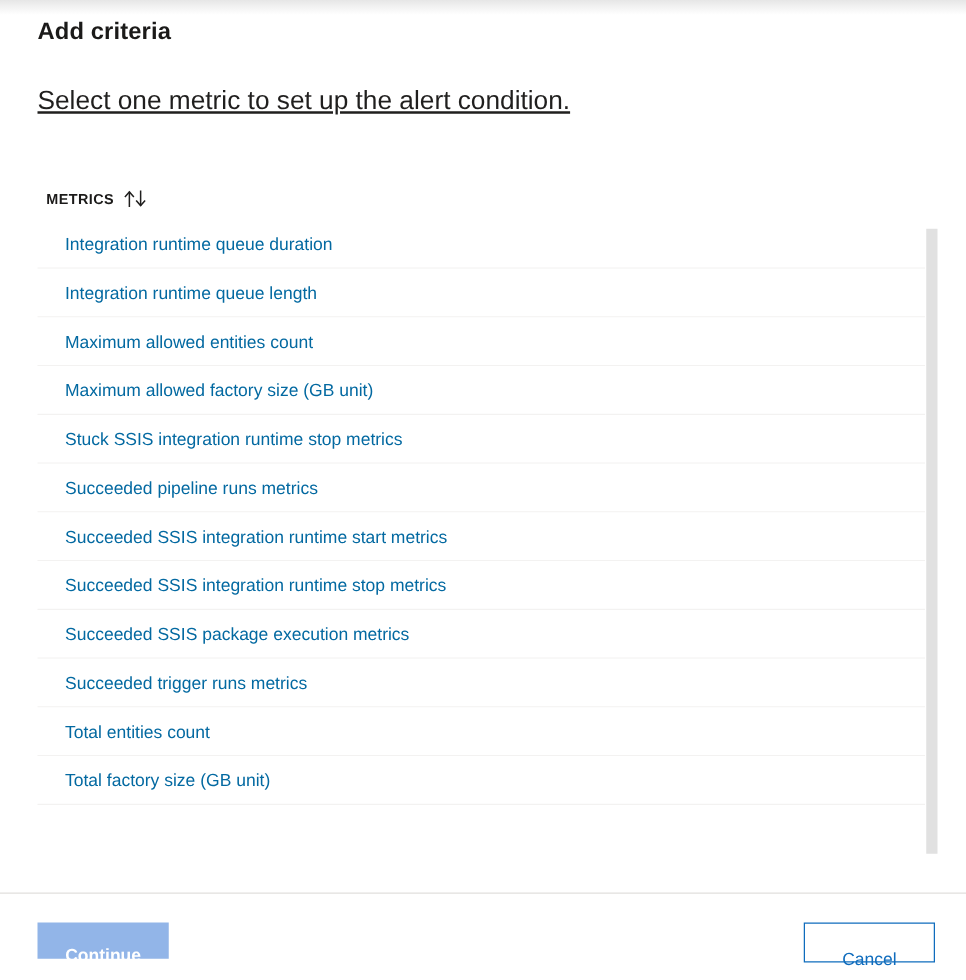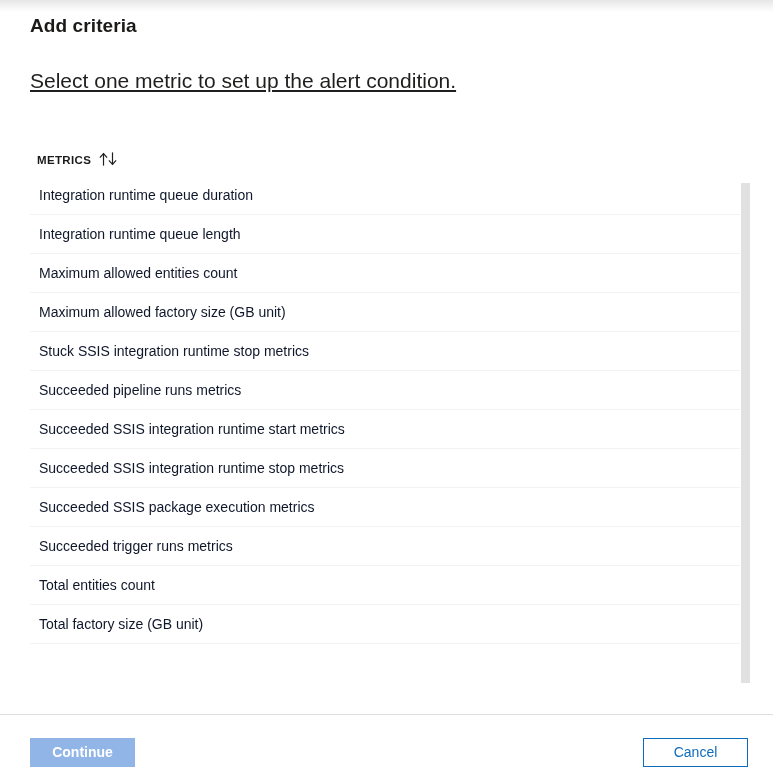--- a/index.html
+++ b/index.html
@@ -93,24 +93,24 @@
     overflow: hidden;
   }
   .metrics-list {
     position: relative;
     width: 773px;
   }
   .metric-row {
     position: relative;
     height: 39px;
     line-height: 39px;
-    padding-left: 39px;
+    padding-left: 52px;
     box-sizing: border-box;
     font-size: 14px;
-    color: #0f172a;
+    color: #0369a1;
     cursor: pointer;
     white-space: nowrap;
     overflow: hidden;
     text-overflow: ellipsis;
   }
   .metric-row::after {
     content: "";
     position: absolute;
     left: 30px;
     right: 33px;
@@ -154,39 +154,39 @@
     top: 738px;
     width: 105px;
     height: 29px;
     background: #92b5e8;
     border: none;
     color: #ffffff;
     font-family: "Liberation Sans", sans-serif;
     font-size: 14px;
     font-weight: 600;
     cursor: default;
-    padding: 0;
+    padding: 12px;
     line-height: 29px;
     text-align: center;
   }
 
   .btn-cancel {
     position: absolute;
     left: 643px;
     top: 738px;
     width: 105px;
     height: 29px;
     background: #ffffff;
     border: 1px solid #0f6cbd;
     color: #0f6cbd;
     font-family: "Liberation Sans", sans-serif;
     font-size: 14px;
     font-weight: 400;
     cursor: pointer;
-    padding: 0;
+    padding: 15px;
     line-height: 27px;
     text-align: center;
     box-sizing: border-box;
   }
 </style>
 </head>
 <body>
 
 <div class="blade">
 

